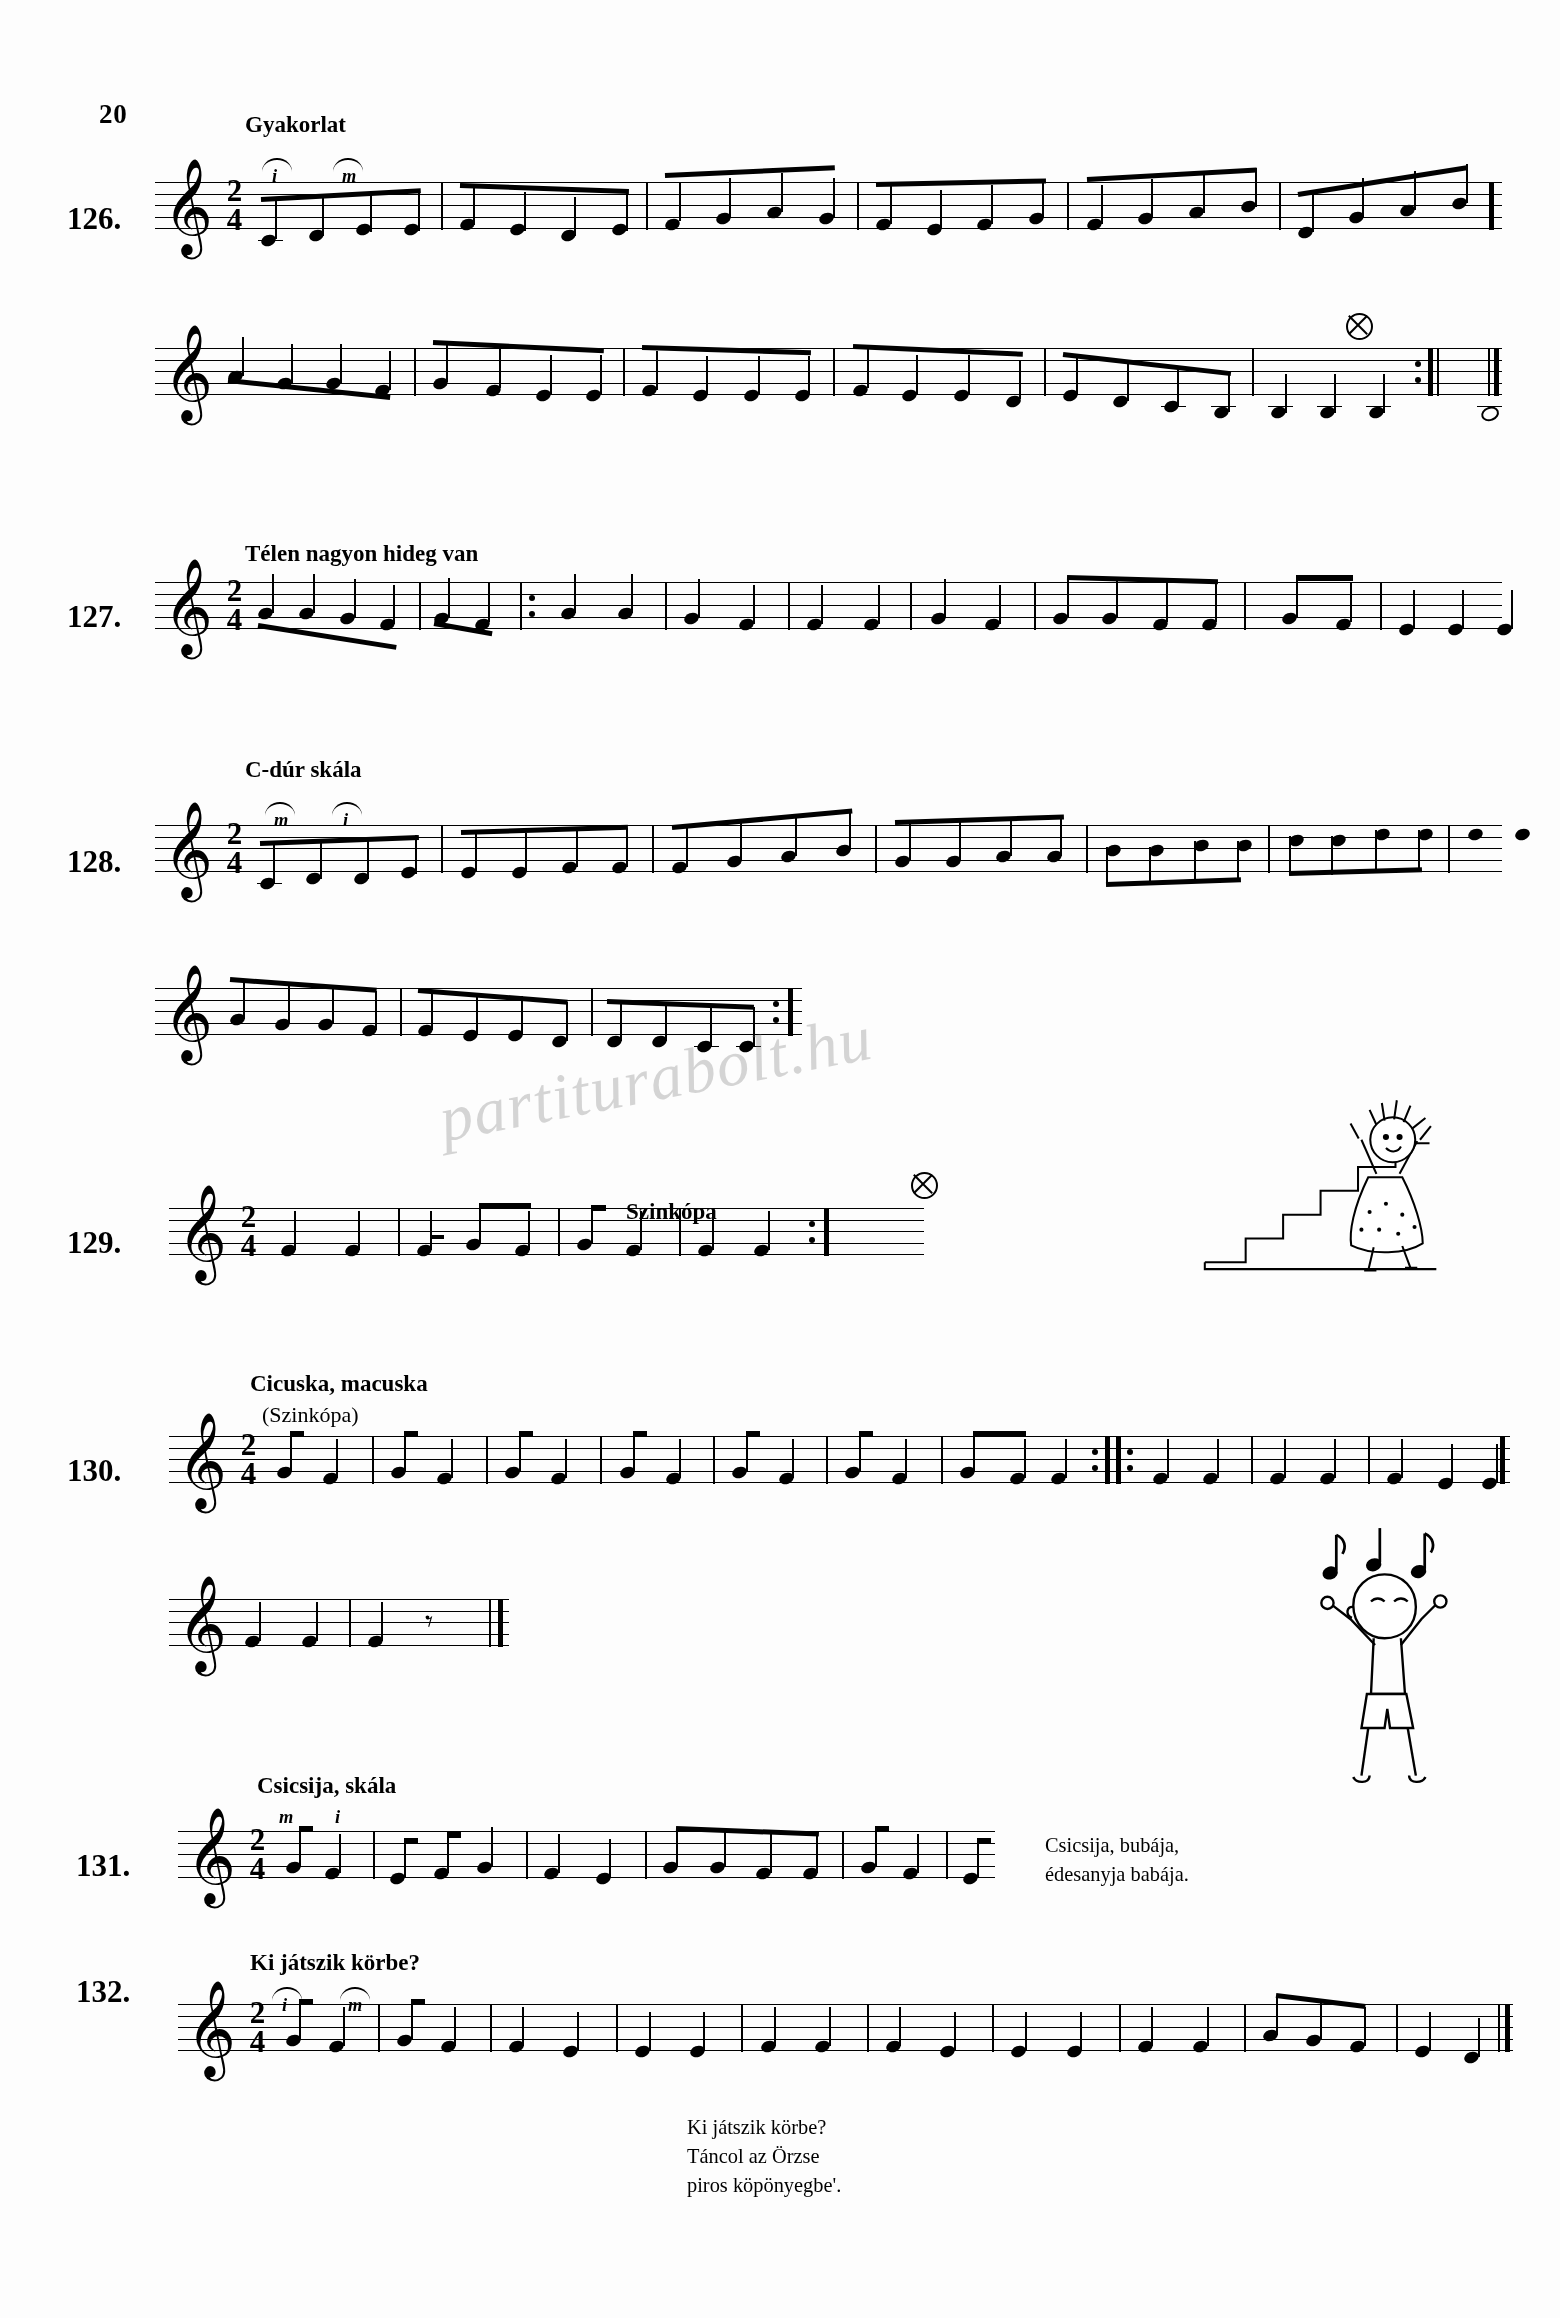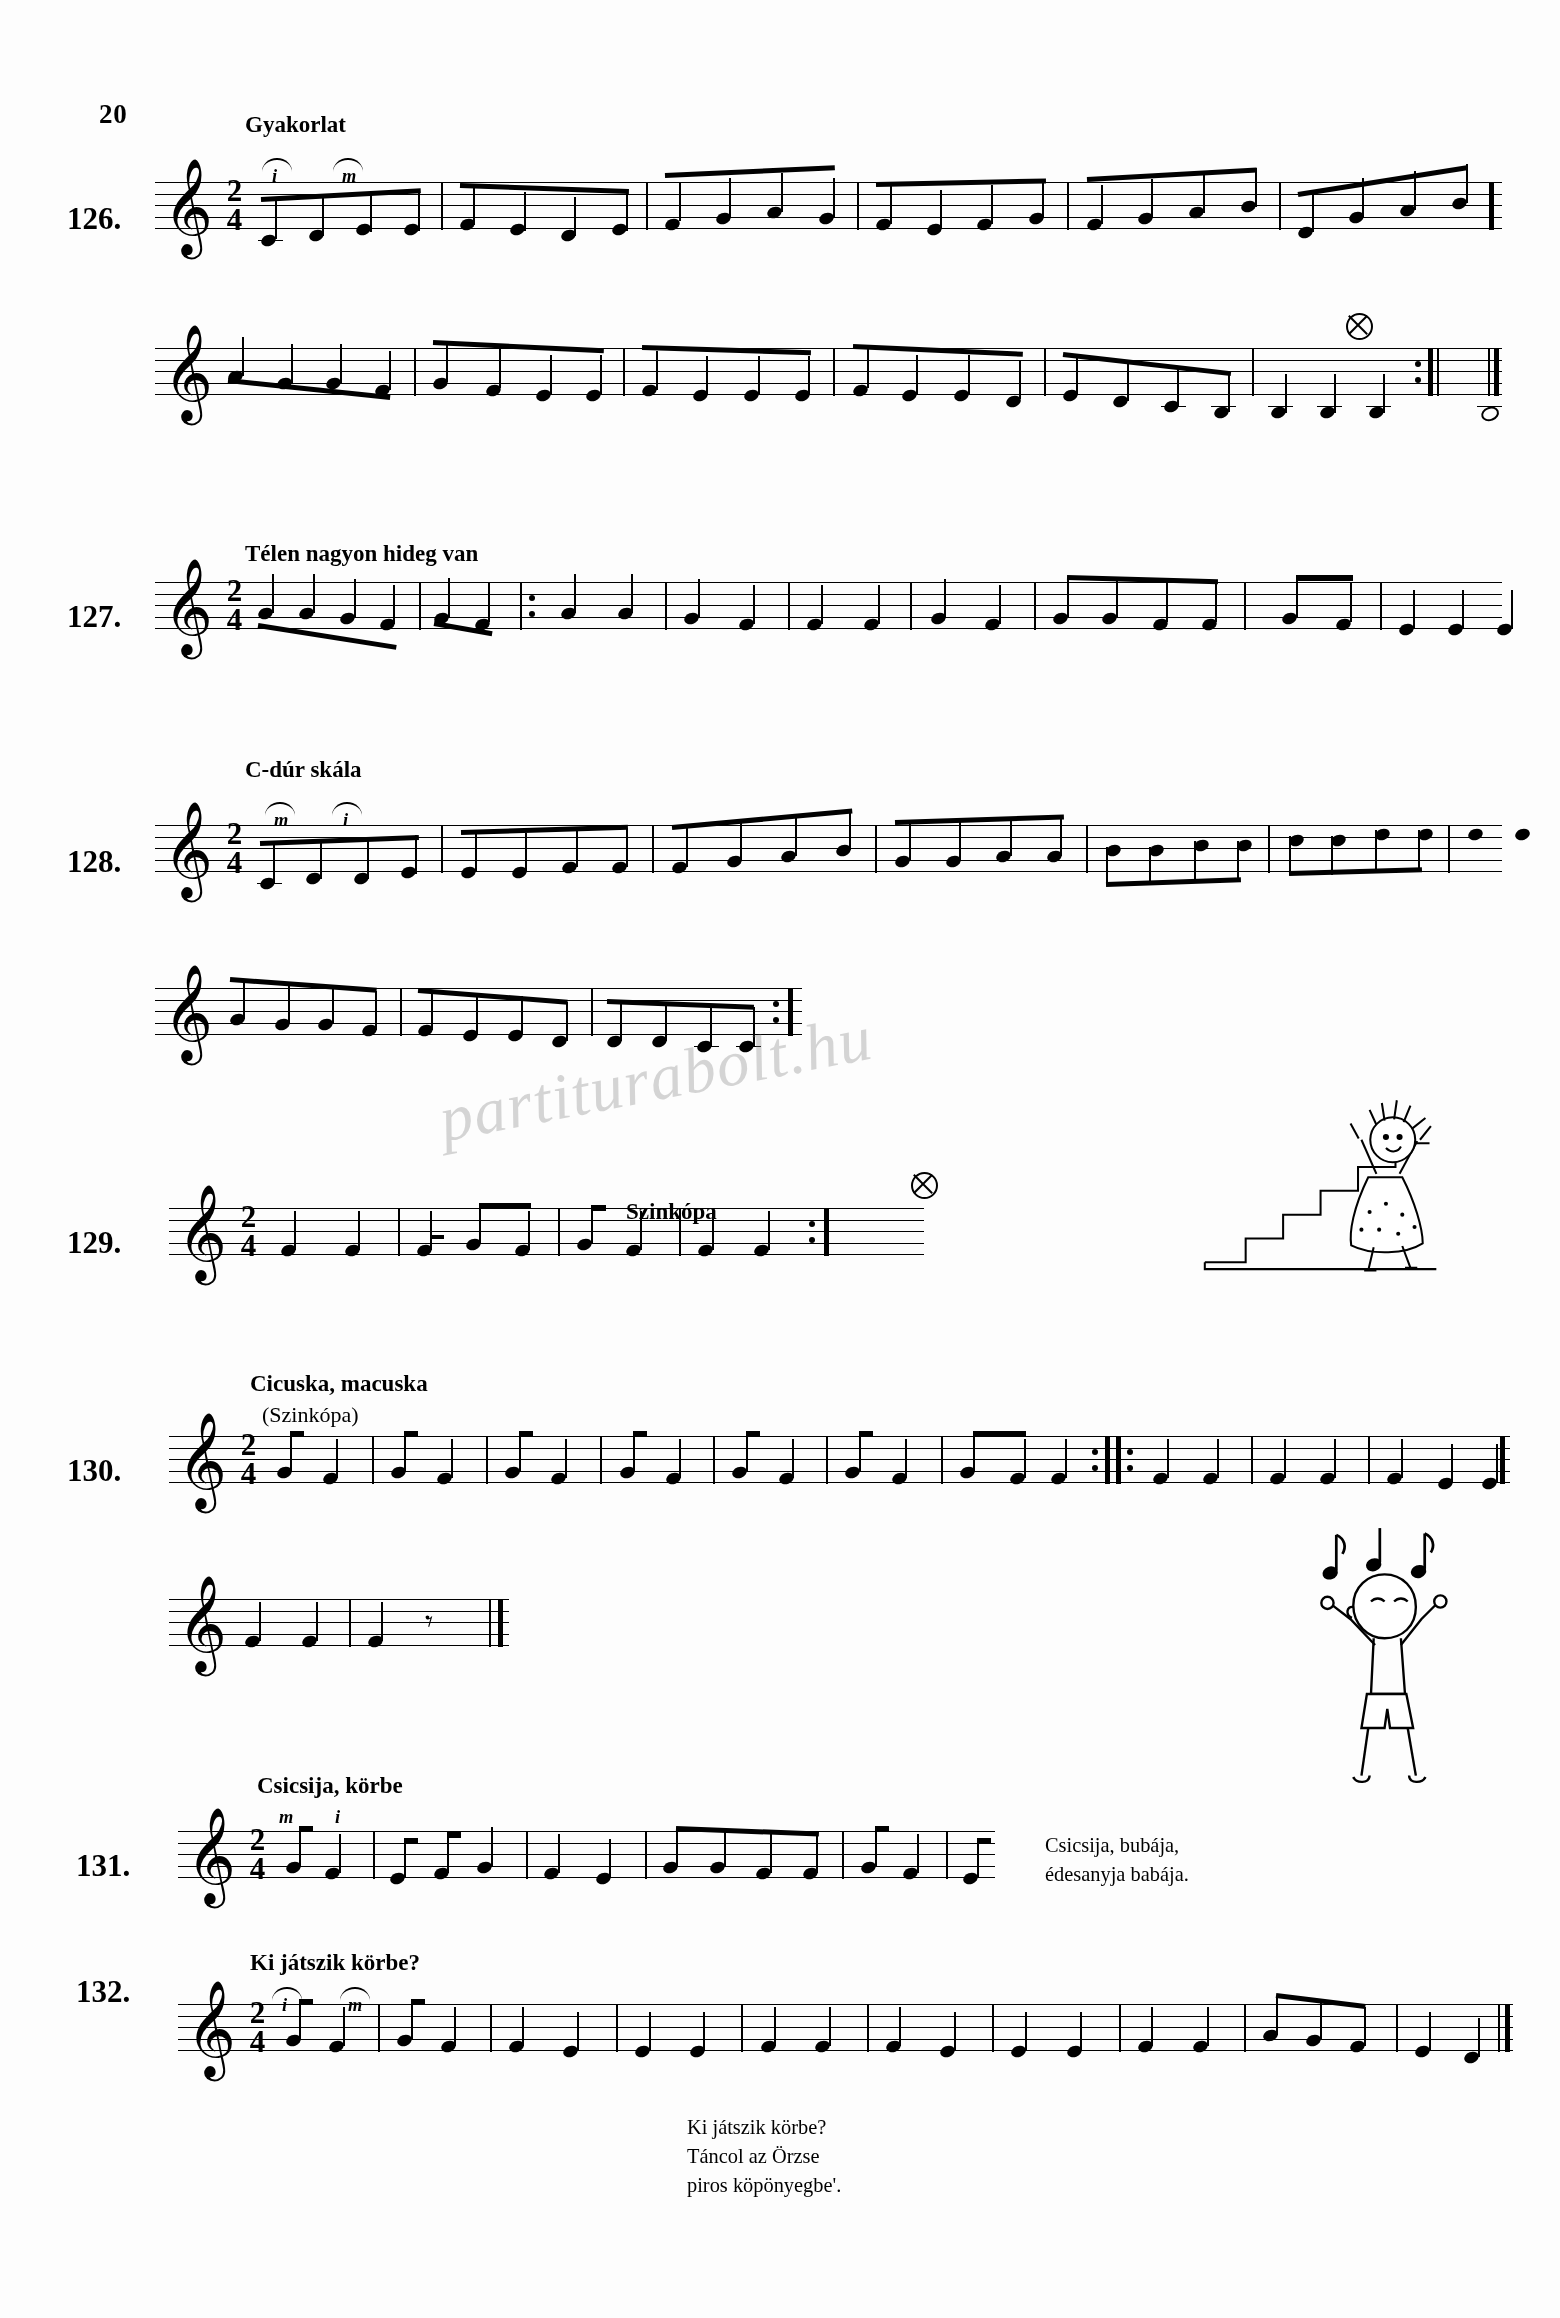--- a/index.html
+++ b/index.html
@@ -802,21 +802,21 @@
       <path d="M75 16 C88 22 90 34 84 44" fill="none" stroke-width="4"></path>
       <ellipse cx="130" cy="60" rx="10" ry="8" transform="rotate(-20 130 60)"></ellipse>
       <path d="M139 56 L139 6" stroke-width="4"></path>
       <ellipse cx="196" cy="70" rx="10" ry="8" transform="rotate(-20 196 70)"></ellipse>
       <path d="M205 66 L205 14" stroke-width="4"></path>
       <path d="M205 14 C218 20 220 32 214 42" fill="none" stroke-width="4"></path>
     </g>
   </svg>
 
   <div class="abs sys-number" style="left:76px; top:1848px;">131.</div>
-  <div class="abs sys-title" style="left:257px; top:1773px;">Csicsija, körbe</div>
+  <div class="abs sys-title" style="left:257px; top:1773px;">Csicsija, skála</div>
   <div class="abs fingering" style="left:279px; top:1807px;">m</div>
   <div class="abs fingering" style="left:335px; top:1807px;">i</div>
 
   <div class="staff" style="left:178px; top:1831px; width:817px; height:48px;">
     <div class="line l0"></div>
       <div class="line l1"></div>
       <div class="line l2"></div>
       <div class="line l3"></div>
       <div class="line l4"></div>
     <div class="clef" style="left:8.2px;">𝄞</div>

